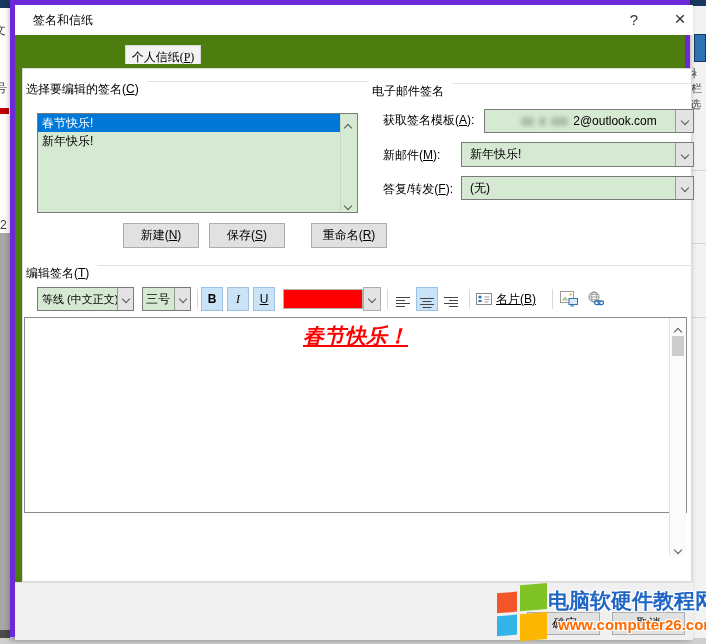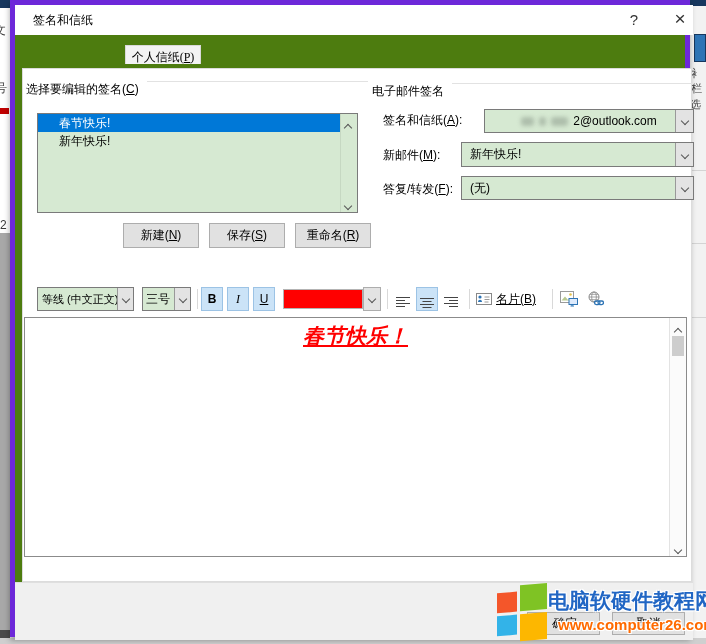--- a/index.html
+++ b/index.html
@@ -25,21 +25,21 @@
   .tab-active { left:8px; top:37px; width:102px; height:27px; background:#fff; z-index:3; line-height:26px; }
   .tab-inactive { left:110px; top:40px; width:76px; height:19px; background:#f3f3f3; line-height:22px;font-family:Liberation Serif, serif; }
 
   .page { left:7px; top:63px; width:670px; height:514px; background:#fff; border:1px solid #dcdcdc; }
 
   .group-row { display:flex; align-items:flex-start; gap:8px; }
   .group-line { flex:1; height:1px; background:#e2e2e2; }
 
   
   .listbox { left:14px; top:44px; width:321px; height:100px; background:#d6e9d2; border:1px solid #7a7a7a; }
-  .list-item { width:302px; height:18px; line-height:18px; padding-left:21px; }
+  .list-item { width:302px; height:18px; line-height:18px; padding-left:4px; }
   .list-item.sel { background:#0078d7; color:#fff; }
   .list-scroll { position:absolute; right:0; top:0; width:17px; height:98px; border-left:1px solid #c6d8c2; }
   .chev { display:inline-block; width:6px; height:6px; border-right:1.5px solid #555; border-bottom:1.5px solid #555; }
   .chev.down { transform:rotate(45deg); }
   .chev.up   { transform:rotate(-135deg); }
   .scroll-arrow { position:absolute; left:4px; }
 
   .win-btn { background:#e1e1e1; border:1px solid #adadad; text-align:center; font-size:12px; cursor:pointer; }
   .list-btn { top:154px; width:76px; height:25px; line-height:23px; }
 
@@ -53,21 +53,21 @@
 
   
   .vsep { position:absolute; width:1px; height:20px; top:220px; background:#d9d9d9; }
   .tbtn { position:absolute; top:218px; width:22px; height:24px; text-align:center; line-height:22px; cursor:pointer; }
   .tbtn.on { background:#cbe3f7; border:1px solid #9cc3e5; }
   .swatch { position:absolute; left:260px; top:220px; width:80px; height:20px;
             background:#ff0000; border:1px solid #b3b3b3; cursor:pointer; }
   .flat { position:absolute; top:218px; height:24px; display:flex; align-items:center; gap:4px; cursor:pointer; }
 
   
-  .editor { left:1px; top:248px; width:663px; height:240px; background:#fff; border:1px solid #8b8b8b; }
+  .editor { left:1px; top:248px; width:663px; height:196px; background:#fff; border:1px solid #8b8b8b; }
   .sig-text { margin-top:4px; text-align:center; font-size:21px; font-weight:bold; font-style:italic;
               text-decoration:underline; color:#ff0000; }
   .ed-scroll { position:absolute; right:0; top:0; width:17px; height:238px; background:#fbfbfb; border-left:1px solid #e3e3e3; }
   .thumb { position:absolute; left:2px; top:18px; width:12px; height:20px; background:#cdcdcd; }
 
   .link { color:#0563c1; text-decoration:underline; cursor:pointer; }
 
   .footer { left:0; top:577px; width:678px; height:58px; background:#f0f0f0; border-top:1px solid #dfdfdf; }
   .dlg-btn { top:29px; width:73px; height:23px; line-height:21px; }
 
@@ -135,28 +135,28 @@
         <div class="list-item sel">春节快乐!</div>
         <div class="list-item">新年快乐!</div>
         <div class="list-scroll">
           <span class="scroll-arrow" style="top:6px;"><span class="chev up"></span></span>
           <span class="scroll-arrow" style="top:84px;"><span class="chev down"></span></span>
         </div>
       </div>
 
       <div class="abs win-btn list-btn" style="left:100px;"><span>新建(</span><u>N</u><span>)</span></div>
       <div class="abs win-btn list-btn" style="left:186px;"><span>保存(</span><u>S</u><span>)</span></div>
-      <div class="abs win-btn list-btn" style="left:272px;"><span>重命名(</span><u>R</u><span>)</span></div>
+      <div class="abs win-btn list-btn" style="left:288px;"><span>重命名(</span><u>R</u><span>)</span></div>
 
       <div class="abs group-row" style="left:349px;top:14px;width:322px;">
         <span>电子邮件签名</span>
         <span class="group-line"></span>
       </div>
 
-      <span class="abs" style="left:360px;top:43px;"><span>签名和信纸(</span><u>A</u><span>):</span></span>
+      <span class="abs" style="left:360px;top:43px;"><span>获取签名模板(</span><u>A</u><span>):</span></span>
       <div class="abs combo" style="left:461px;top:40px;width:210px;height:24px;">
         <div class="combo-field" style="display:flex;align-items:center;justify-content:center;padding-left:18px;">
           <span><span class="blob" style="width:13px;"></span><span class="blob" style="width:7px;"></span><span class="blob" style="width:17px;"></span></span>
           <span>2@outlook.com</span>
         </div>
         <div class="combo-arrow">
             <span class="chev down"></span>
           </div>
       </div>
 
@@ -169,20 +169,24 @@
       </div>
 
       <span class="abs" style="left:360px;top:112px;"><span>答复/转发(</span><u>F</u><span>):</span></span>
       <div class="abs combo" style="left:438px;top:107px;width:233px;height:24px;">
         <div class="combo-field">(无)</div>
         <div class="combo-arrow">
             <span class="chev down"></span>
           </div>
       </div>
 
+      <div class="abs group-row" style="left:3px;top:196px;width:668px;">
+        <span><span>编辑签名(</span><u>T</u><span>)</span></span>
+        <span class="group-line"></span>
+      </div>
 
       <div class="abs combo" style="left:14px;top:218px;width:97px;height:24px;">
         <div class="combo-field" style="font-size:11px;padding-left:4px;">等线 (中文正文)</div>
         <div class="combo-arrow" style="width:16px;">
             <span class="chev down"></span>
           </div>
       </div>
       <div class="abs combo" style="left:119px;top:218px;width:49px;height:24px;">
         <div class="combo-field" style="padding-left:3px;">三号</div>
         <div class="combo-arrow" style="width:16px;">

